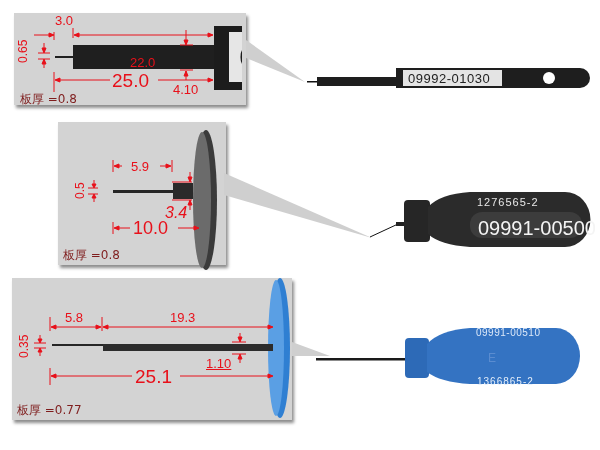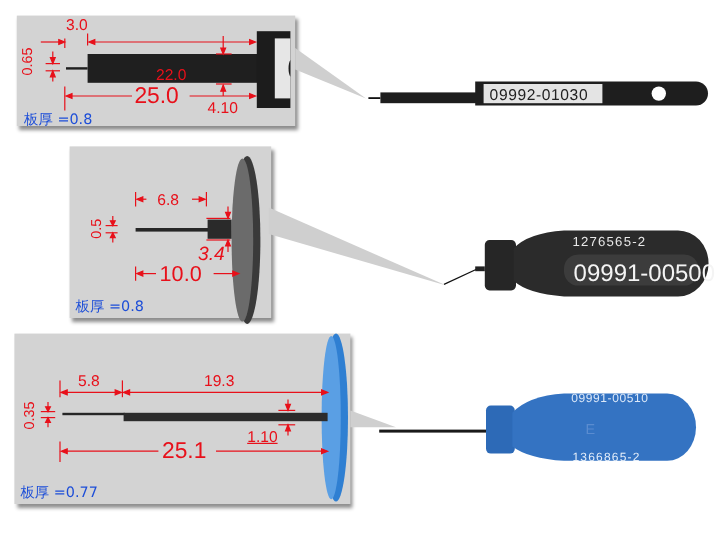--- a/index.html
+++ b/index.html
@@ -1,20 +1,20 @@
 <!DOCTYPE html>
 <html><head>
 <meta charset="utf-8">
 <style>
   html,body{margin:0;padding:0;background:#ffffff;}
   body{width:600px;height:450px;position:relative;overflow:hidden;font-family:"Liberation Sans",sans-serif;}
   .panel{position:absolute;background:#d3d3d3;box-shadow:2px 3px 3px rgba(0,0,0,0.45);}
   .txt{position:absolute;font-family:"Liberation Sans",sans-serif;color:#e8101a;white-space:nowrap;line-height:1;}
   svg{position:absolute;left:0;top:0;overflow:visible;}
-  .thk{position:absolute;font-size:12px;color:#1d4ed8;white-space:nowrap;font-family:"DejaVu Sans",sans-serif;}
+  .thk{position:absolute;font-size:12px;color:#7f1d1d;white-space:nowrap;font-family:"DejaVu Sans",sans-serif;}
   .label-white{position:absolute;font-family:"Liberation Sans",sans-serif;white-space:nowrap;}
 </style>
 </head>
 <body>
 
 <div class="panel" style="left:14px;top:13px;width:232px;height:92px;"></div>
 <svg width="600" height="450" style="pointer-events:none;">
 
   <rect x="73" y="45" width="145" height="24" fill="#1f1f1f"></rect>
   <rect x="55" y="56" width="18" height="2" fill="#1f1f1f"></rect>
@@ -94,21 +94,21 @@
     <line x1="178" y1="228" x2="198" y2="228"></line>
       <polygon points="199,228 194,226 194,230"></polygon>
     <line x1="88" y1="188" x2="98" y2="188"></line>
       <line x1="88" y1="194" x2="98" y2="194"></line>
     <line x1="94" y1="180" x2="94" y2="187"></line>
       <polygon points="94,188 92,184 96,184"></polygon>
     <line x1="94" y1="195" x2="94" y2="202"></line>
       <polygon points="94,194 92,198 96,198"></polygon>
   </g>
 </svg>
-<div class="txt" style="left:131px;top:160px;font-size:13px;">6.8</div>
+<div class="txt" style="left:131px;top:160px;font-size:13px;">5.9</div>
 <div class="txt" style="left:74px;top:199px;font-size:12px;transform:rotate(-90deg);transform-origin:left top;">0.5</div>
 <div class="txt" style="left:165px;top:205px;font-size:16px;font-style:italic;">3.4</div>
 <div class="txt" style="left:133px;top:219px;font-size:18px;">10.0</div>
 <div class="thk" style="left:63px;top:247px;">板厚 =0.8</div>
 
 <svg width="600" height="450" style="pointer-events:none;">
   <line x1="370" y1="237" x2="398" y2="224" stroke="#111" stroke-width="1"></line>
   <rect x="396" y="222" width="8" height="4" fill="#222"></rect>
   <rect x="404" y="200" width="26" height="42" rx="4" fill="#262626"></rect>
   <path d="M428 207 Q440 194 470 192 H565 a25 27 0 0 1 0 55 H470 Q440 245 428 234 Z" fill="#2b2b2b"></path>

